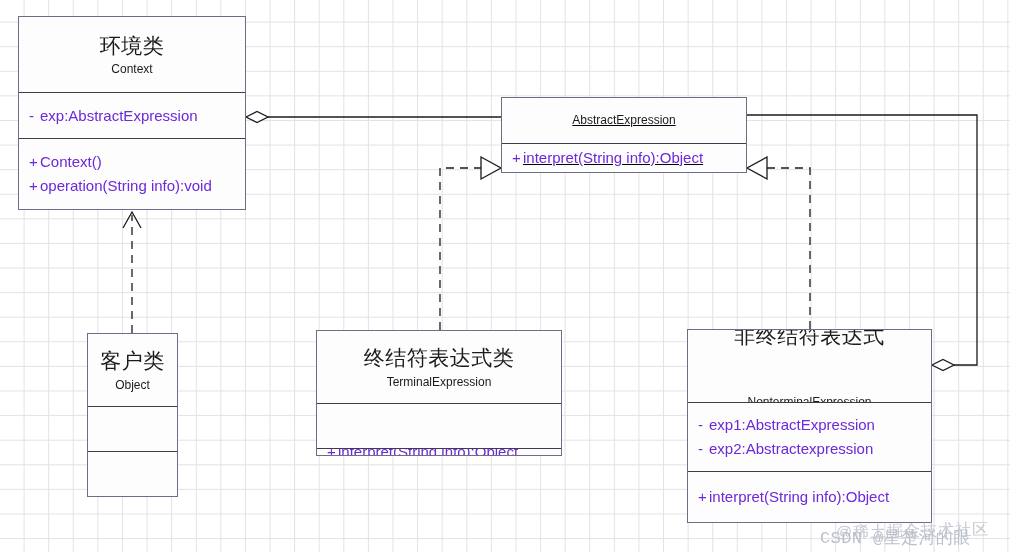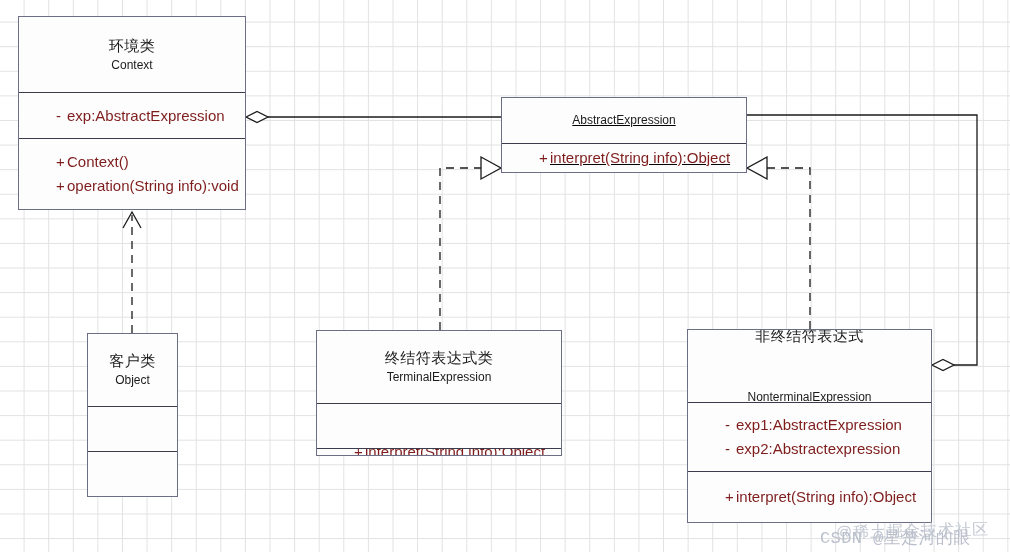--- a/index.html
+++ b/index.html
@@ -46,38 +46,37 @@
   }
   .compartment + .compartment {
     border-top: 1.6px solid #3b3d4d;
   }
   .c-title {
     align-items: center;
     text-align: center;
     color: #1b1b1b;
   }
   .c-title .line-cn {
-    font-size: 15px;
+    font-size: 21px;
     line-height: 1.45;
     letter-spacing: 0.5px;
   }
   .c-title .line-en {
     font-size: 12px;
     line-height: 1.45;
   }
   .c-body {
     align-items: flex-start;
     padding-left: 10px;
   }
   .member {
     font-size: 15px;
     line-height: 1.6;
-    color: #7f1d1d;
+    color: #6d28d9;
     white-space: nowrap;
-    margin-left: 27px;
   }
   .member .vis {
     display: inline-block;
     min-width: 11px;
   }
   .watermark {
     position: absolute;
     z-index: 6;
     white-space: nowrap;
     pointer-events: none;

